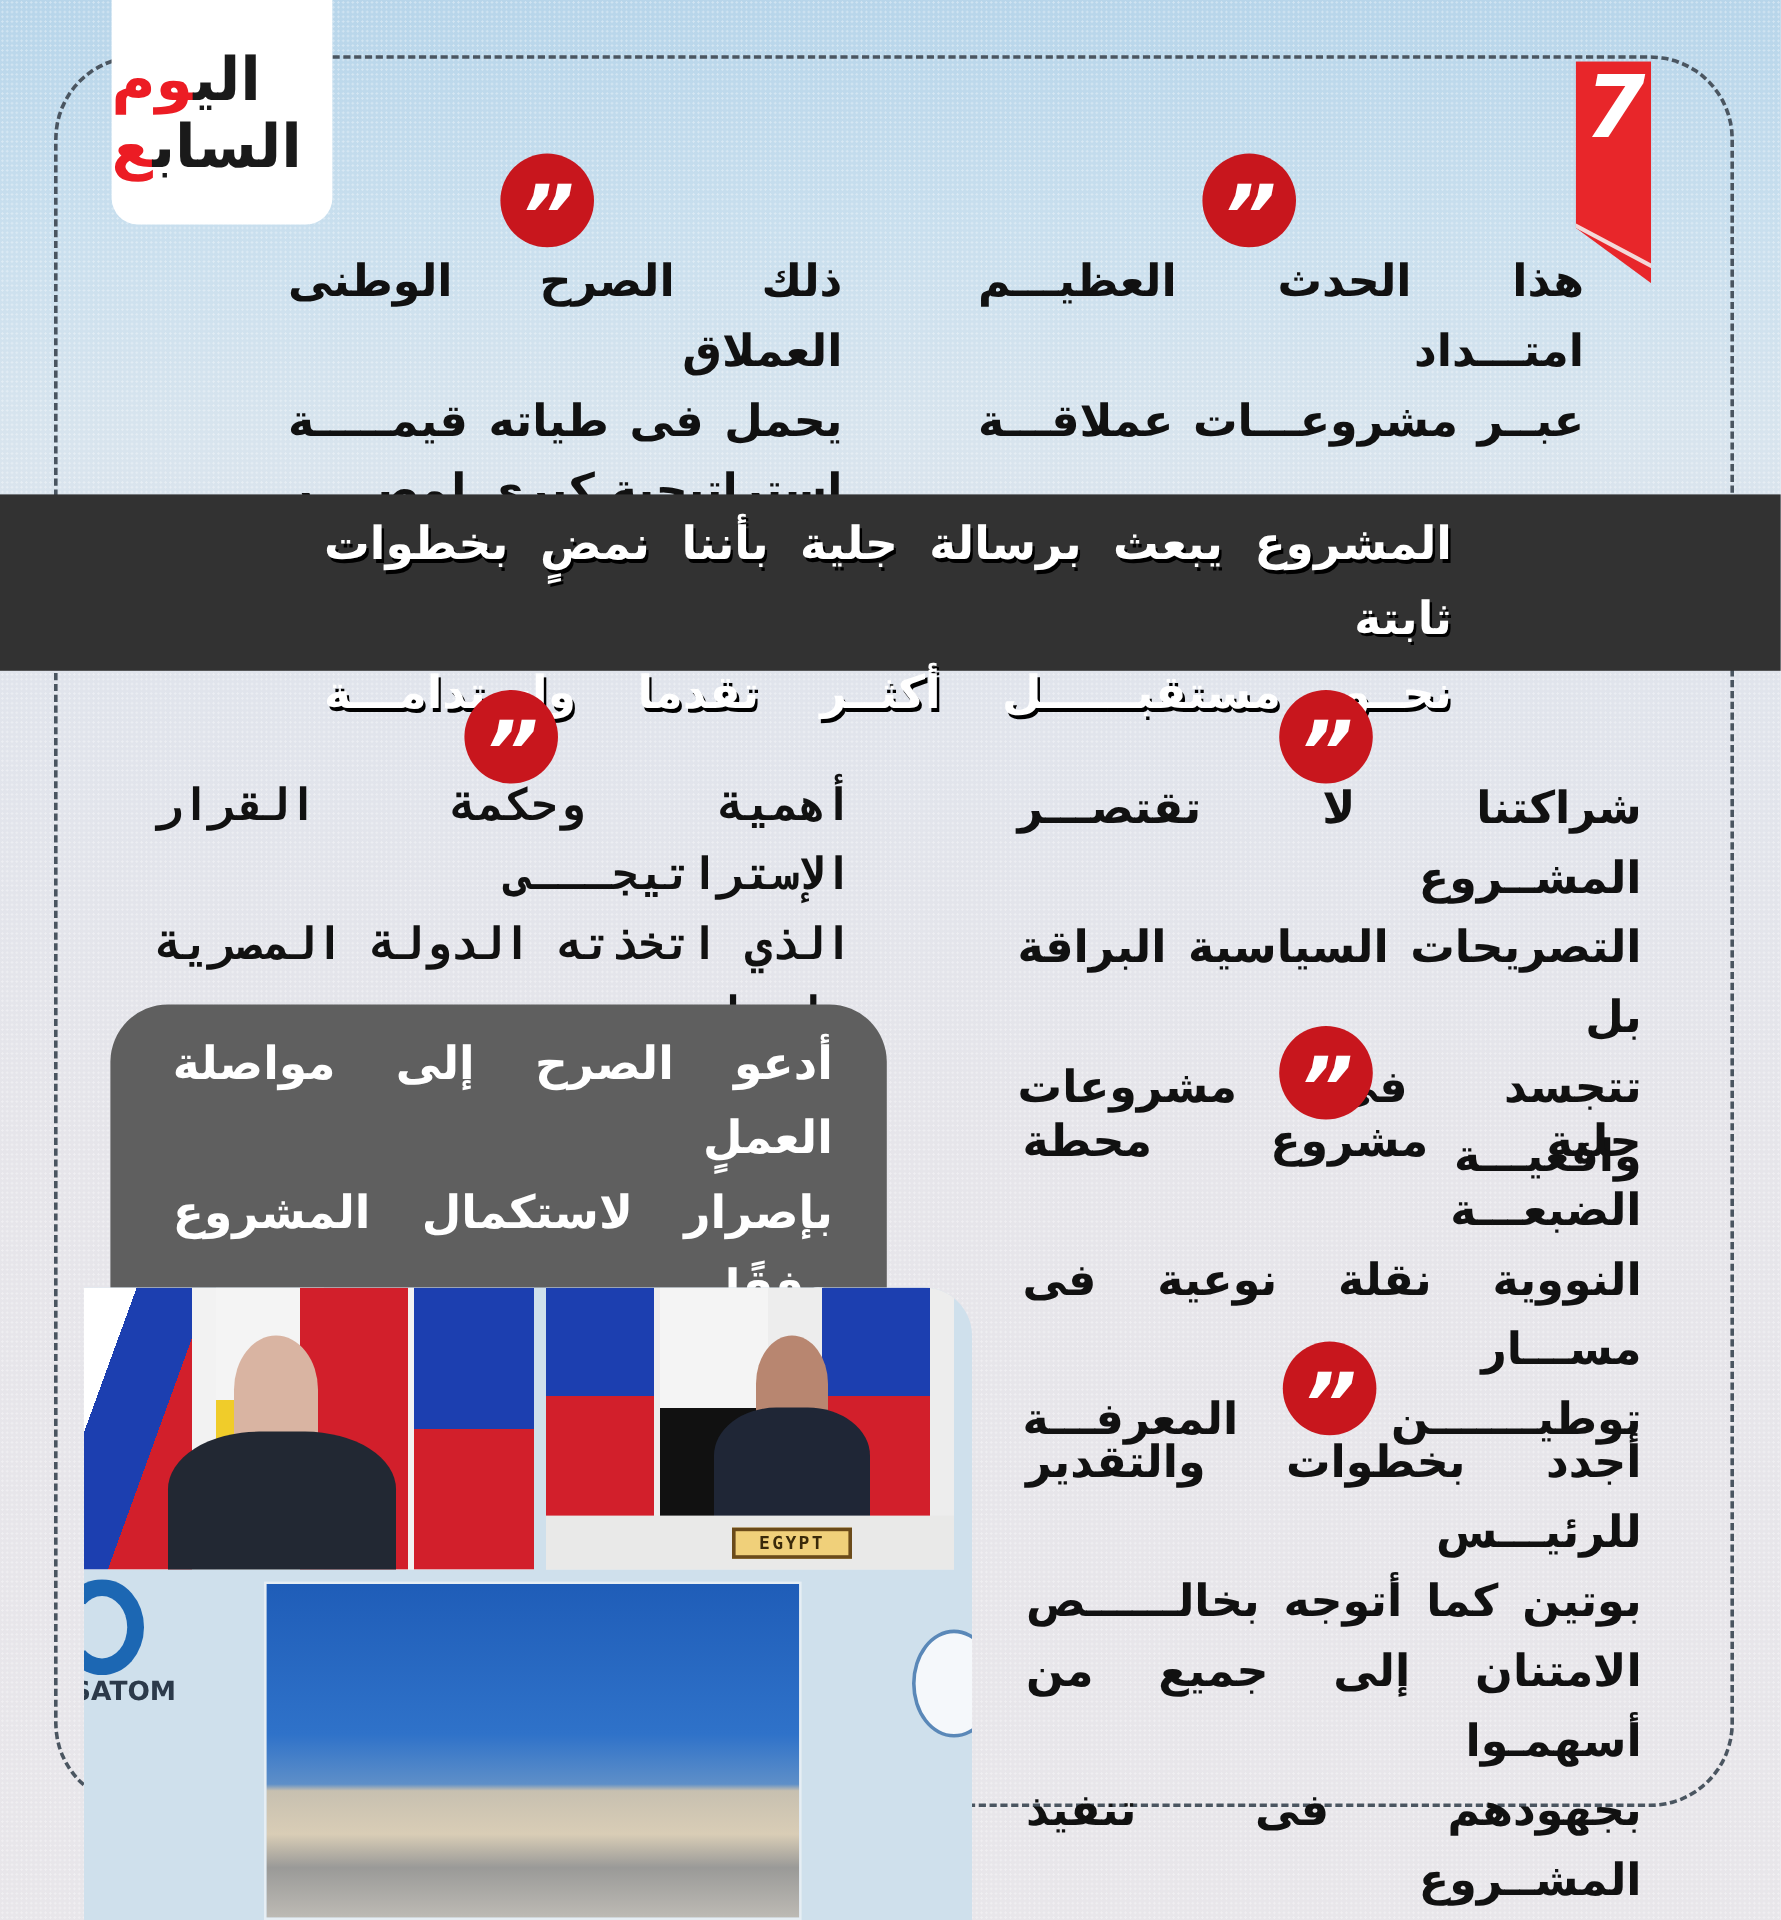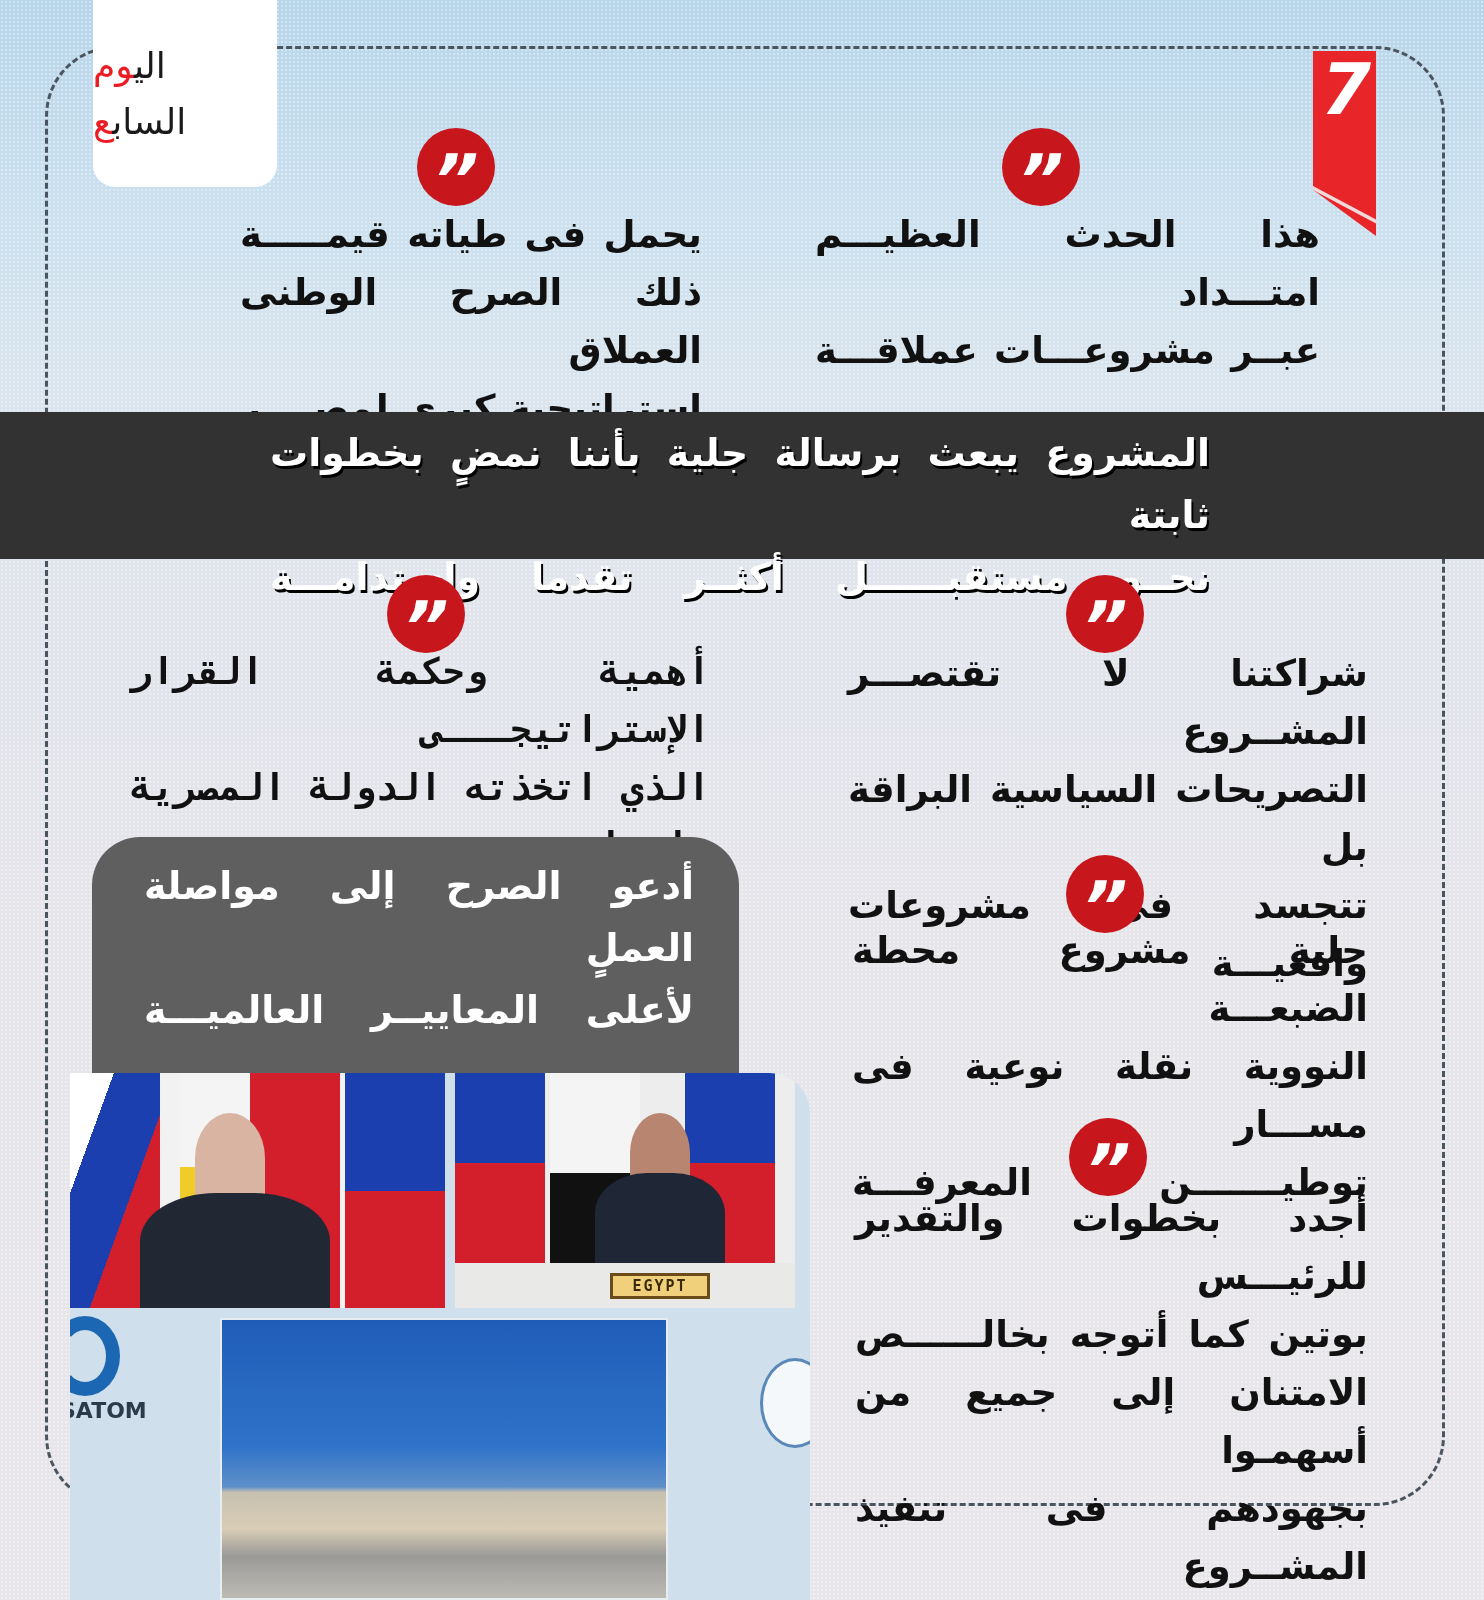--- a/index.html
+++ b/index.html
@@ -19,21 +19,21 @@
       position: absolute; left: 45px; top: 46px; width: 1400px; height: 1460px;
       border: 3px dashed #4a5560; border-radius: 70px;
     }
     .logo {
       position: absolute; left: 93px; top: 0; width: 184px; height: 187px;
       background: #ffffff; border-radius: 0 0 22px 22px;
       display: flex; flex-direction: column; align-items: flex-end; justify-content: center;
       padding-right: 24px; direction: rtl;
     }
     .logo .line {
-      font-family: "DejaVu Sans", sans-serif; font-weight: normal; font-size: 36px; line-height: 56px;
+      font-family: "DejaVu Sans", sans-serif; font-weight: bold; font-size: 50px; line-height: 56px;
       letter-spacing: -1px;
     }
     .logo .black { color: #1a1a1a; }
     .logo .red { color: #ec1c24; }
     .badge7 {
       position: absolute; left: 1313px; top: 51px; width: 63px; height: 185px;
       background: #e8262a;
       clip-path: polygon(0 0, 100% 0, 100% 100%, 0 75%);
     }
     .badge7 .num {
@@ -128,22 +128,22 @@
 </div>
 
 <div class="quote-icon" style="left:1002px; top:128px;">”</div>
 <div class="qtext" style="left:815px; top:206px; width:505px;">
   <span>هذا الحدث العظيـــم امتـــداد</span>
   <span>عبــر مشروعـــات عملاقـــة</span>
 </div>
 
 <div class="quote-icon" style="left:417px; top:128px;">”</div>
 <div class="qtext" style="left:240px; top:206px; width:462px;">
+  <span>ذلك الصرح الوطنى العملاق</span>
   <span>يحمل فى طياته قيمـــــة</span>
-  <span>ذلك الصرح الوطنى العملاق</span>
   <span>إستراتيجية كبرى لمصــــر</span>
 </div>
 
 <div class="band">
   <div class="txt">
     <span>المشروع يبعث برسالة جلية بأننا نمضٍ بخطوات ثابتة</span>
     <span>نحــو مستقبــــــل أكثــر تقدما واستدامـــة</span>
   </div>
 </div>
 
@@ -157,20 +157,21 @@
 <div class="quote-icon" style="left:387px; top:575px;">”</div>
 <div class="qtext" style="left:130px; top:645px; width:580px;font-family:Liberation Mono, monospace;">
   <span>أهمية وحكمة القرار الإستراتيجـــى</span>
   <span>الذي اتخذته الدولة المصرية بإحياء</span>
   <span>البرنامج النــــووى السلمـــى</span>
 </div>
 
 <div class="callout">
   <div class="txt">
     <span>أدعو الصرح إلى مواصلة العملٍ</span>
+    <span>بإصرار لاستكمال المشروع وفقًا</span>
     <span>لأعلى المعاييــر العالميـــة</span>
   </div>
 </div>
 
 <div class="quote-icon" style="left:1066px; top:855px;">”</div>
 <div class="qtext" style="left:852px; top:922px; width:516px;">
   <span>جلية مشروع محطة الضبعـــة</span>
   <span>النووية نقلة نوعية فى مســـار</span>
   <span>توطيـــــــن المعرفـــة</span>
 </div>

